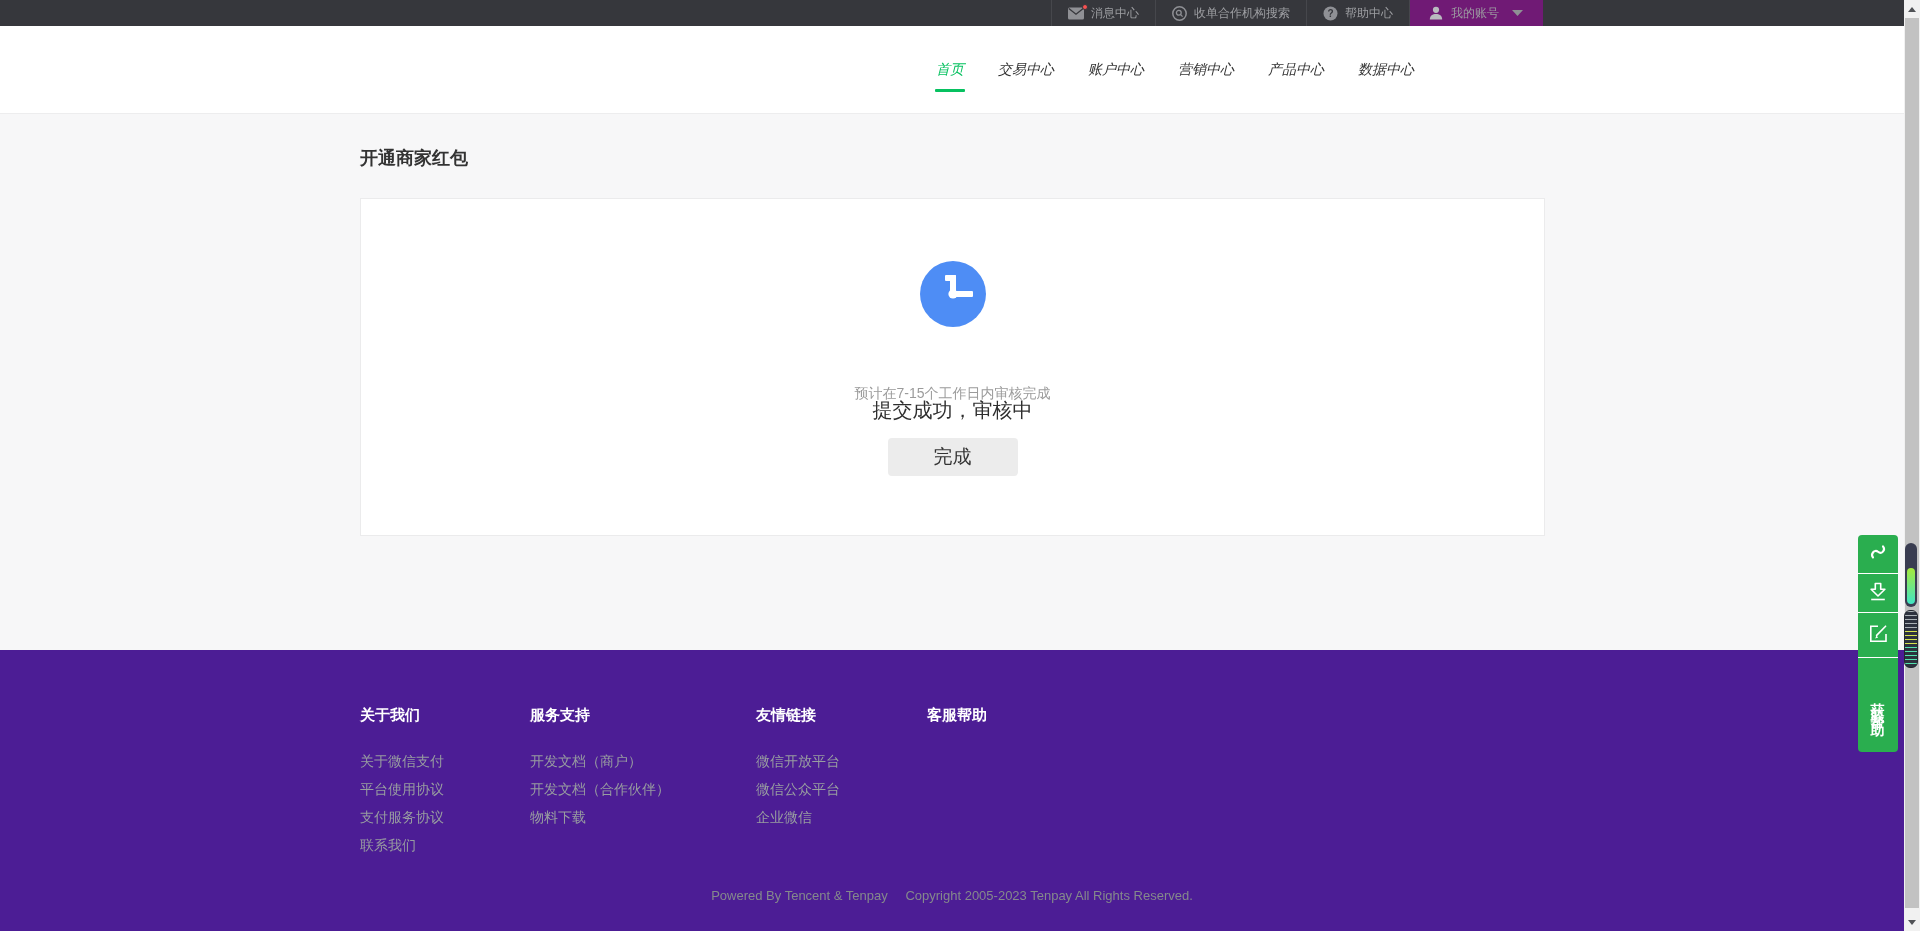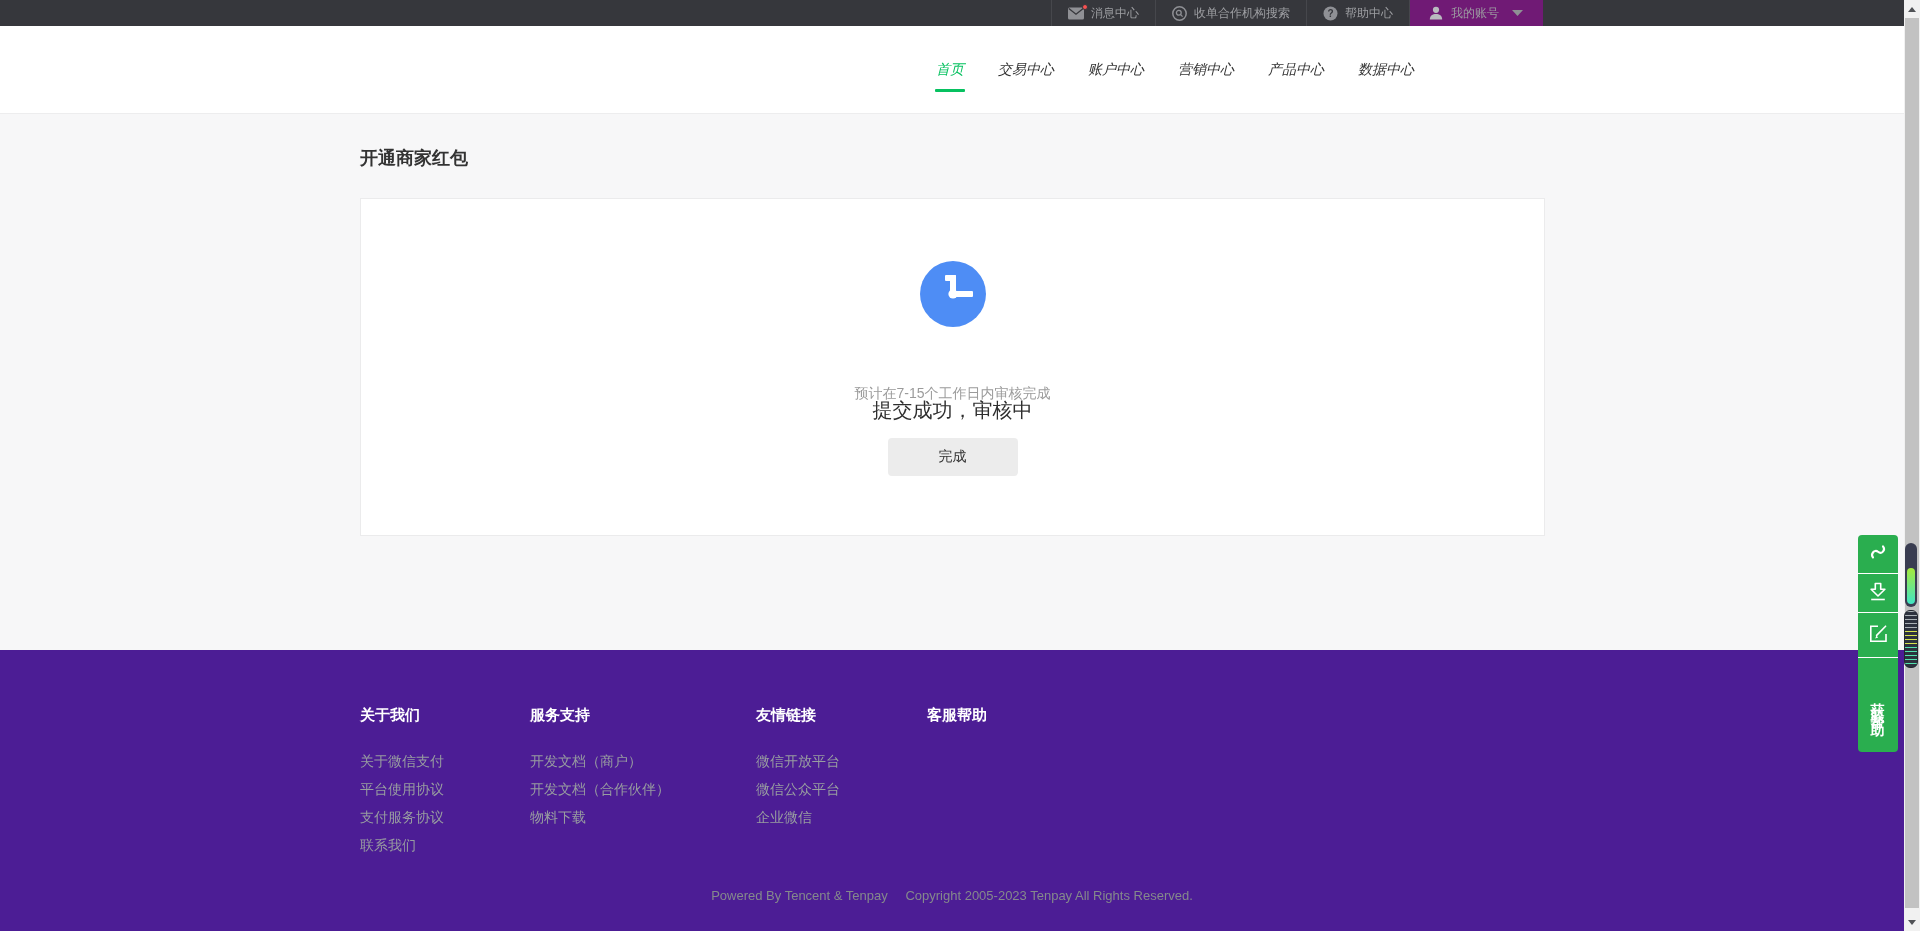--- a/index.html
+++ b/index.html
@@ -26,21 +26,21 @@
   .nav-item.active { color:#07c160; }
   .nav-item.active::after { content:""; position:absolute; left:50%; transform:translateX(-50%); bottom:22px; width:30px; height:3px; background:#07c160; border-radius:1px; }
 
   
   .content-bg { position:absolute; top:114px; left:0; width:1920px; height:536px; background:#f7f7f8; }
   .page-title { position:absolute; left:360px; top:146px; font-size:18px; font-weight:700; color:#333; }
   .status-card { position:absolute; left:360px; top:198px; width:1185px; height:338px; background:#fff; border:1px solid #ebebec; }
   .clock-wrap { position:absolute; left:50%; transform:translateX(-50%); top:62px; width:66px; height:66px; }
   .status-title { position:absolute; top:150px; left:0; width:100%; text-align:center; font-size:20px; color:#2e2e2e;margin-top:48px; }
   .status-subtitle { position:absolute; top:186px; left:0; width:100%; text-align:center; font-size:14px; color:#9b9b9b; }
-  .done-button { position:absolute; top:239px; left:50%; transform:translateX(-50%); width:130px; height:38px; background:#ececec; border:none; border-radius:4px; font-size:14px; color:#333; cursor:pointer; font-family:inherit; }
+  .done-button { position:absolute; top:239px; left:50%; transform:translateX(-50%); width:130px; height:38px; background:#ececec; border:none; border-radius:4px; font-size:19px; color:#333; cursor:pointer; font-family:inherit; }
 
   
   .float-panel { position:absolute; top:535px; right:22px; width:40px; z-index:8; }
   .float-btn { width:40px; background:#2aae4f; display:flex; align-items:center; justify-content:center; cursor:pointer; }
   .float-btn.b1 { height:38px; border-radius:4px 4px 0 0; }
   .float-btn.b2 { height:39px; border-top:1px solid #fff; }
   .float-btn.b3 { height:45px; border-top:1px solid #fff; }
   .get-help { width:40px; height:95px; background:#2aae4f; border-top:1px solid #fff; border-radius:0 0 4px 4px; display:flex; align-items:center; justify-content:center; cursor:pointer; }
   .get-help span { writing-mode:vertical-rl; text-orientation:upright; letter-spacing:7px; font-size:14px; font-weight:700; color:#fff; line-height:1; }
 

